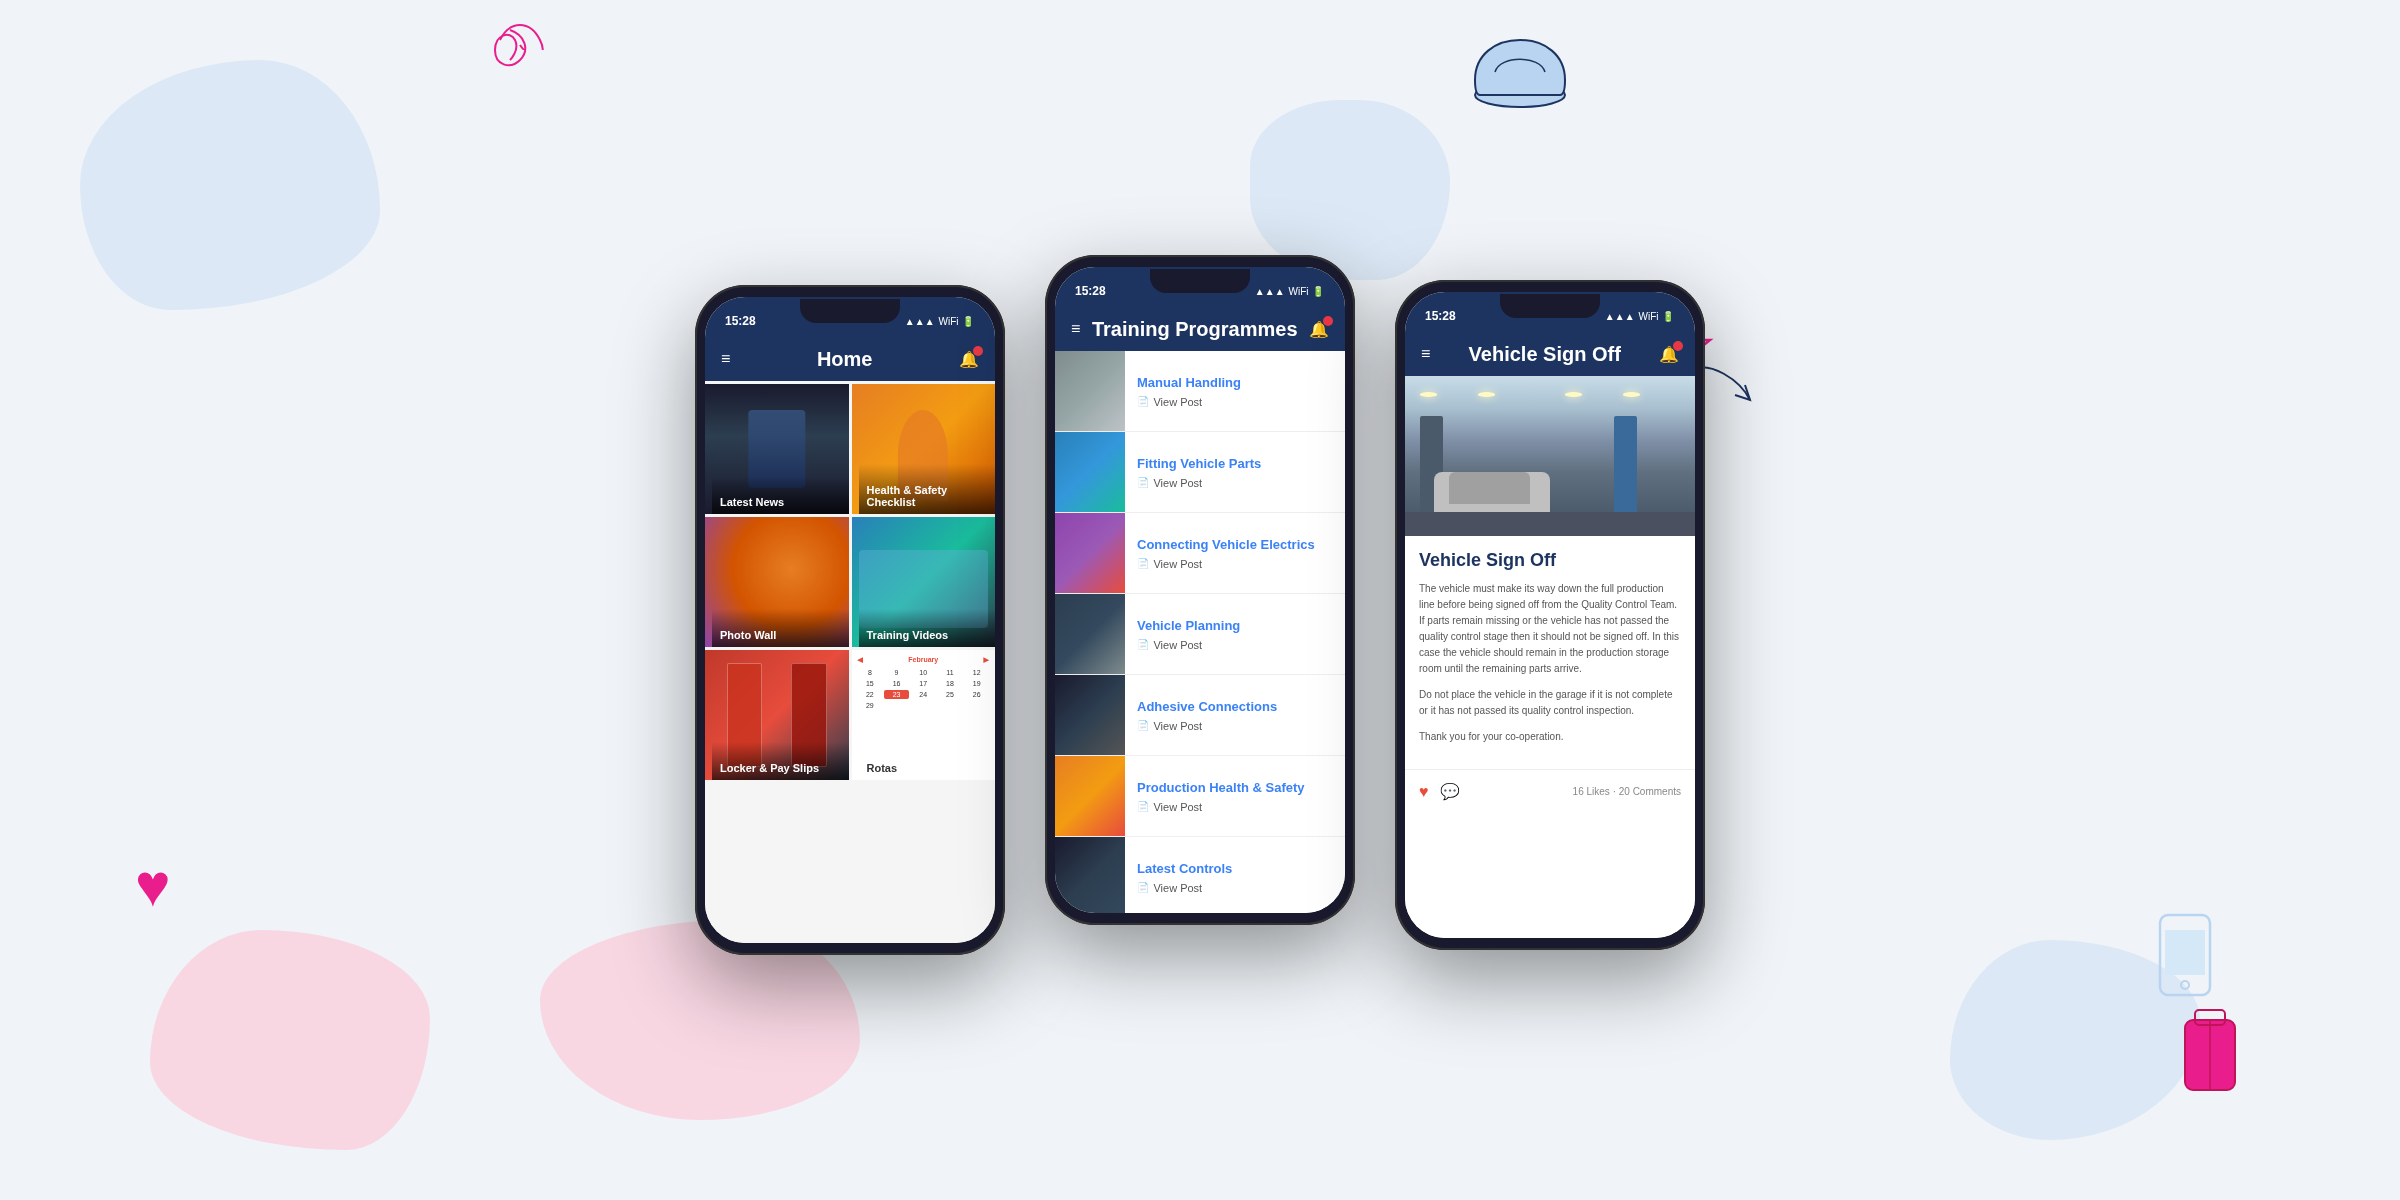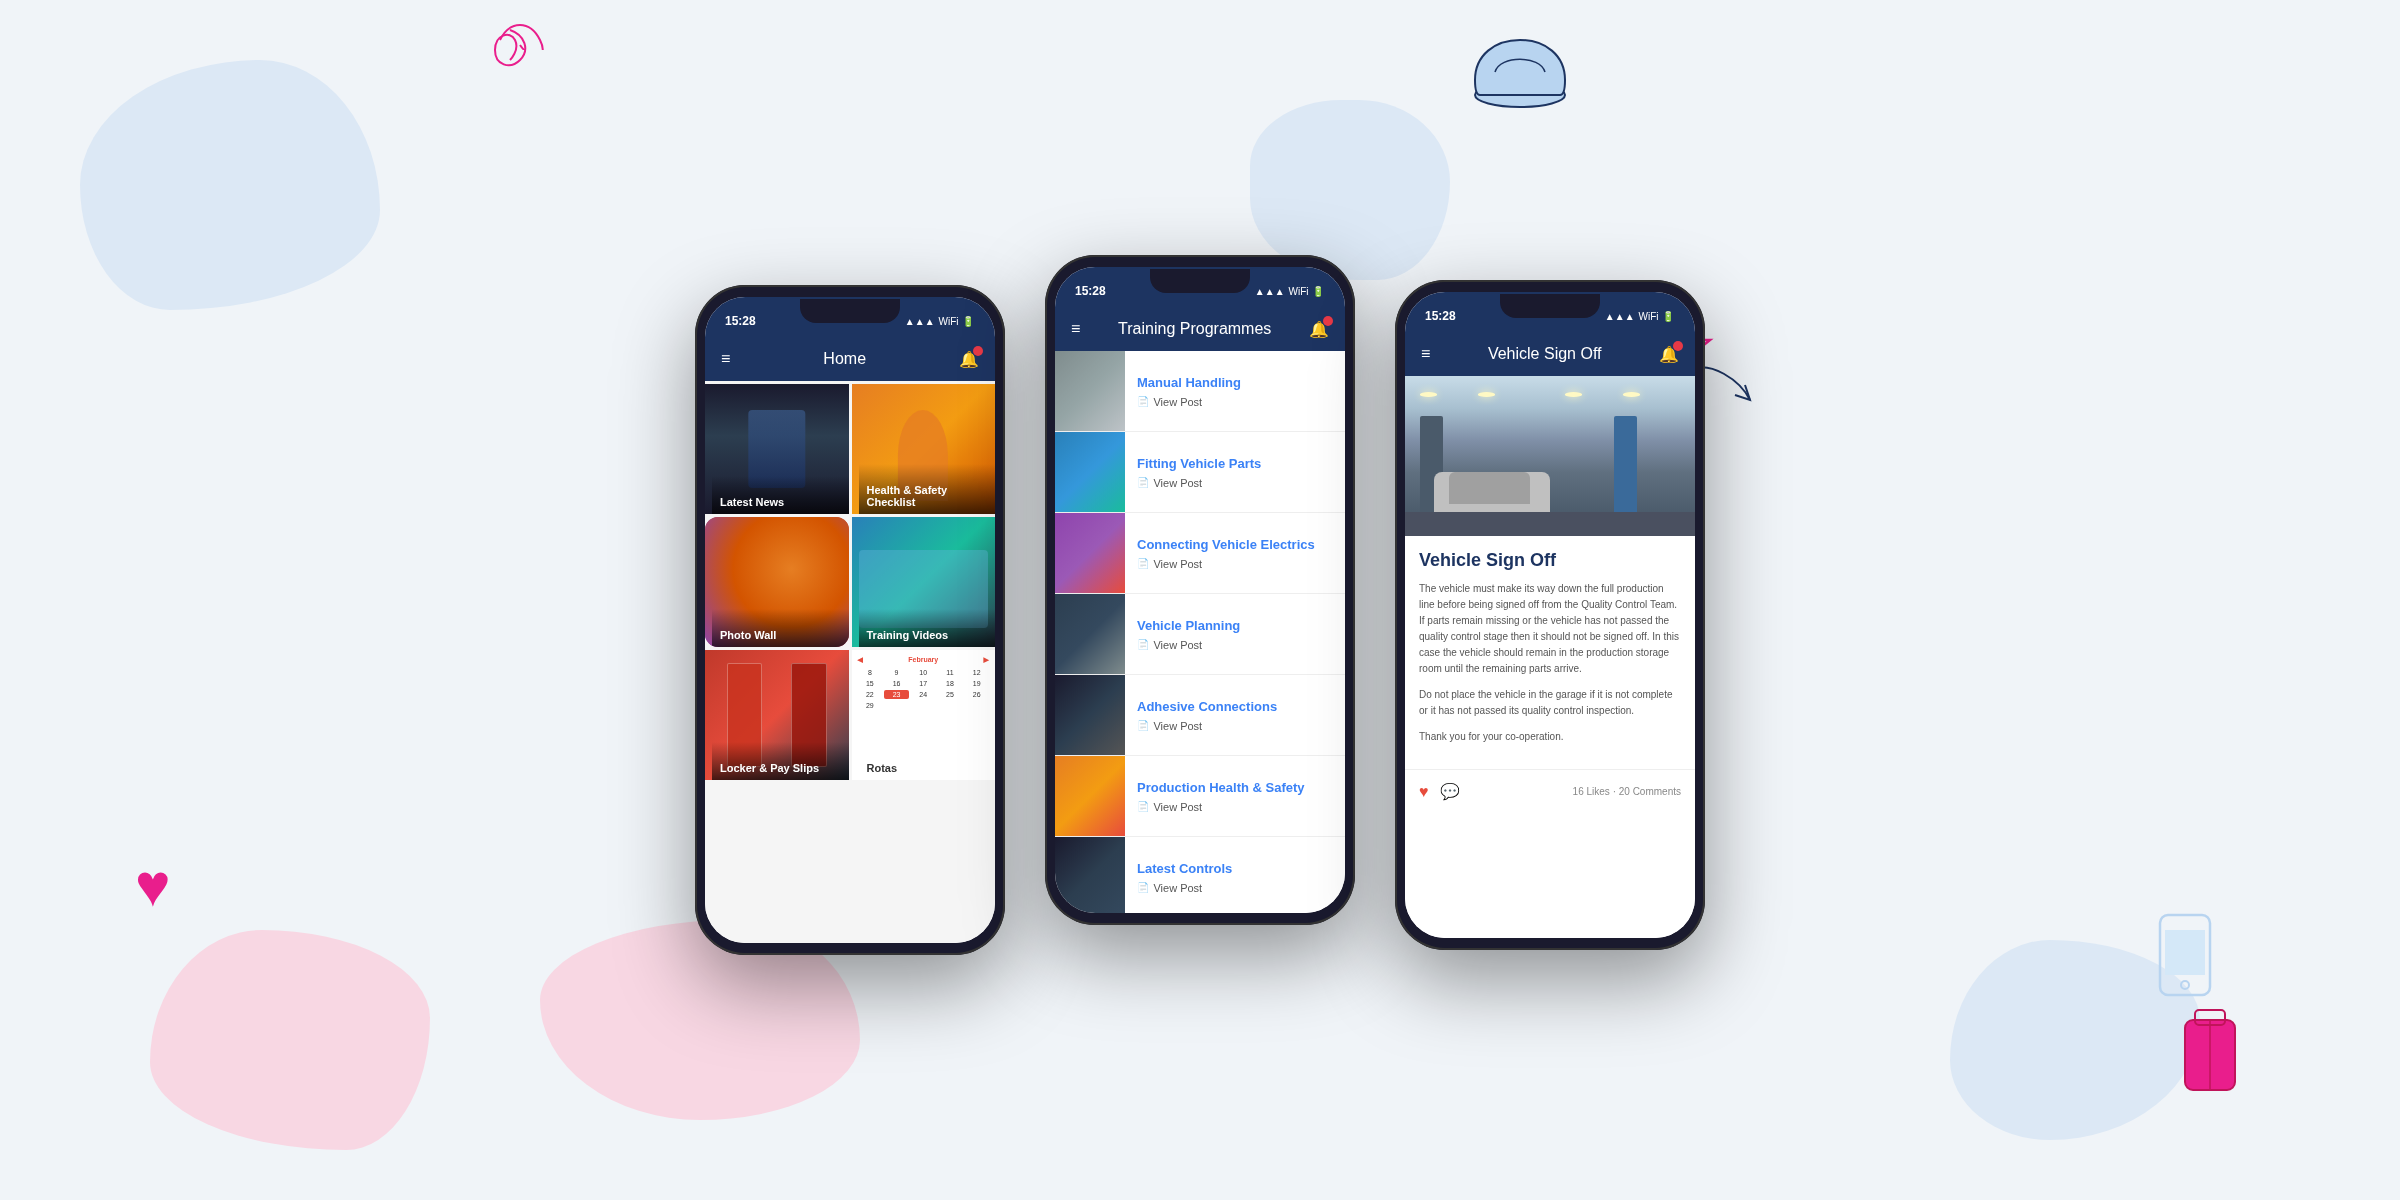--- a/index.html
+++ b/index.html
@@ -121,22 +121,22 @@
       height: 44px;
       background: #1d3461;
       display: flex;
       align-items: center;
       justify-content: space-between;
       padding: 0 16px;
       flex-shrink: 0;
     }
     .top-bar-title {
       color: #fff;
-      font-size: 16px;
-      font-weight: 400;
+      font-size: 20px;
+      font-weight: 700;
     }
     .hamburger-icon { color: #fff; font-size: 16px; }
     .bell-icon {
       color: #fff;
       font-size: 16px;
       position: relative;
     }
     .bell-badge {
       position: absolute;
       top: -4px; right: -4px;
@@ -171,21 +171,21 @@
       color: #fff;
       font-size: 11px;
       font-weight: 600;
       padding: 20px 8px 6px;
     }
     
     .gi-latest-news { background: linear-gradient(135deg, #2c3e50, #3498db, #1a1a2e); }
     .gi-health { background: linear-gradient(135deg, #e67e22, #f39c12, #d35400); }
     .gi-recognition { background: radial-gradient(circle at 30% 40%, #e74c3c, #8e44ad, #2c3e50); }
     .gi-policies { background: linear-gradient(135deg, #8e44ad, #9b59b6, #3498db); }
-    .gi-photo-wall { background: radial-gradient(circle at 60% 40%, #e67e22, #d35400, #8e44ad); border-radius: 13px; }
+    .gi-photo-wall { background: radial-gradient(circle at 60% 40%, #e67e22, #d35400, #8e44ad); }
     .gi-training { background: linear-gradient(135deg, #2980b9, #1abc9c, #2c3e50); }
     .gi-rotas { background: #fff; }
     .gi-lockers { background: linear-gradient(135deg, #c0392b, #e74c3c, #2c3e50); }
 
     
     .calendar-mini {
       padding: 6px;
       font-size: 7px;
       color: #333;
     }

